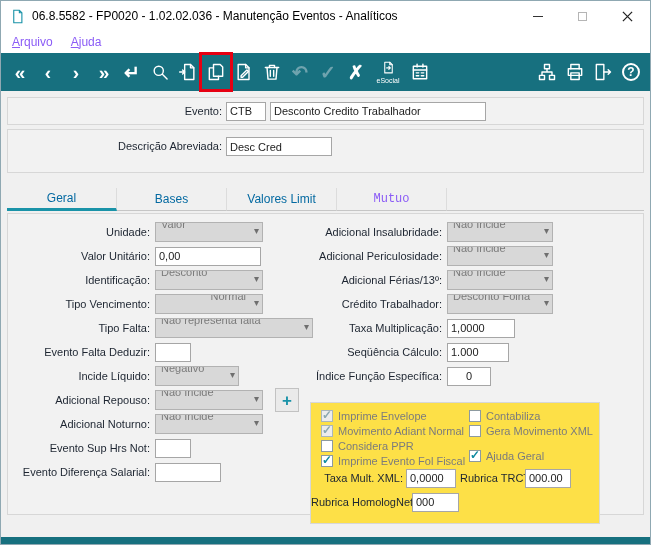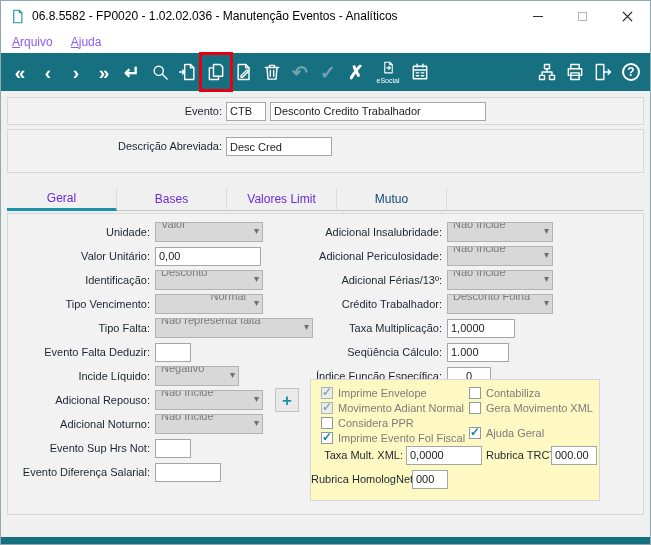--- a/index.html
+++ b/index.html
@@ -50,23 +50,23 @@
             height:19px; padding:0 3px; }
   .dropdown { position:relative; height:20px; background:#d8d8d8; border:1px solid #b2b2b2;
               display:flex; align-items:center; padding:0 16px 16px 5px; font-size:11px;
               color:#7a7a7a; white-space:nowrap; overflow:hidden; }
   .dd-arrow { position:absolute; right:3px; top:3px; color:#6f6f6f; font-size:10px; line-height:1; }
   .dd-arrow::before { content:"▾"; }
 
   
   .tabs { position:absolute; left:6px; top:187px; width:637px; height:23px; display:flex; }
   .tab { width:110px; display:flex; align-items:center; justify-content:center; font-size:12px;
-         color:#6d28d9; border-bottom:1px solid #c6c6c6; border-right:1px solid #dcdcdc; cursor:default; }
+         color:#0369a1; border-bottom:1px solid #c6c6c6; border-right:1px solid #dcdcdc; cursor:default; }
   .tab.active { border-bottom:3px solid #1a93a8; }
-  .tab.disabled { color:#0c4a6e; }
+  .tab.disabled { color:#8b5cf6;font-family:Liberation Mono, monospace; }
   .tab-filler { flex:1; border-bottom:1px solid #c6c6c6; }
 
   
   .fcol { position:absolute; display:flex; flex-direction:column; }
   .frow { display:flex; align-items:center; height:24px; }
   .frow .flabel { margin-right:5px; }
   .col-left .flabel { width:142px; }
   .col-right .flabel { width:138px; }
 
   .plus-btn { width:24px; height:24px; margin-left:12px; background:#eaeaea; border:1px solid #c2c2c2;
@@ -350,21 +350,21 @@
       <div class="frow">
         <span class="flabel">Seqüência Cálculo:</span>
         <input class="tinput" style="width: 62px;" value="1.000">
       </div>
       <div class="frow">
         <span class="flabel">Índice Função Específica:</span>
         <input class="tinput" style="width: 44px; text-align: center;" value="0">
       </div>
     </div>
 
-    <div class="gbox" style="left:302px;top:165px;width:290px;height:122px;background:#fef9c3;">
+    <div class="gbox" style="left:302px;top:188px;width:290px;height:122px;background:#fde047;">
 
       <div class="fcol" style="left:10px;top:6px;">
         <div class="cbrow">
           <span class="cb dis checked"></span>
           <span class="cblabel">Imprime Envelope</span>
         </div>
         <div class="cbrow">
           <span class="cb dis checked"></span>
           <span class="cblabel">Movimento Adiant Normal</span>
         </div>
@@ -388,27 +388,27 @@
           <span class="cblabel">Gera Movimento XML</span>
         </div>
         <div class="cbrow" style="margin-top:10px;">
           <span class="cb checked"></span>
           <span class="cblabel">Ajuda Geral</span>
         </div>
       </div>
 
       <div class="frow" style="position:absolute;left:0;top:64px;height:22px;">
         <span class="flabel" style="width:92px;margin-right:3px;">Taxa Mult. XML:</span>
-        <input class="tinput" style="width: 76px;" value="0,0000">
+        <input class="tinput" style="width: 50px;" value="0,0000">
         <span class="flabel" style="width:62px;margin:0 3px 0 4px;">Rubrica TRCT:</span>
         <input class="tinput" style="width: 46px;" value="000.00">
       </div>
       <div class="frow" style="position:absolute;left:0;top:88px;height:22px;">
         <span class="flabel" style="width:98px;margin-right:3px;">Rubrica HomologNet:</span>
-        <input class="tinput" style="width: 36px;" value="000">
+        <input class="tinput" style="width: 47px;" value="000">
       </div>
     </div>
 
   </div>
 
   <div class="status-strip"></div>
 
 </div>
 
 </body></html>

